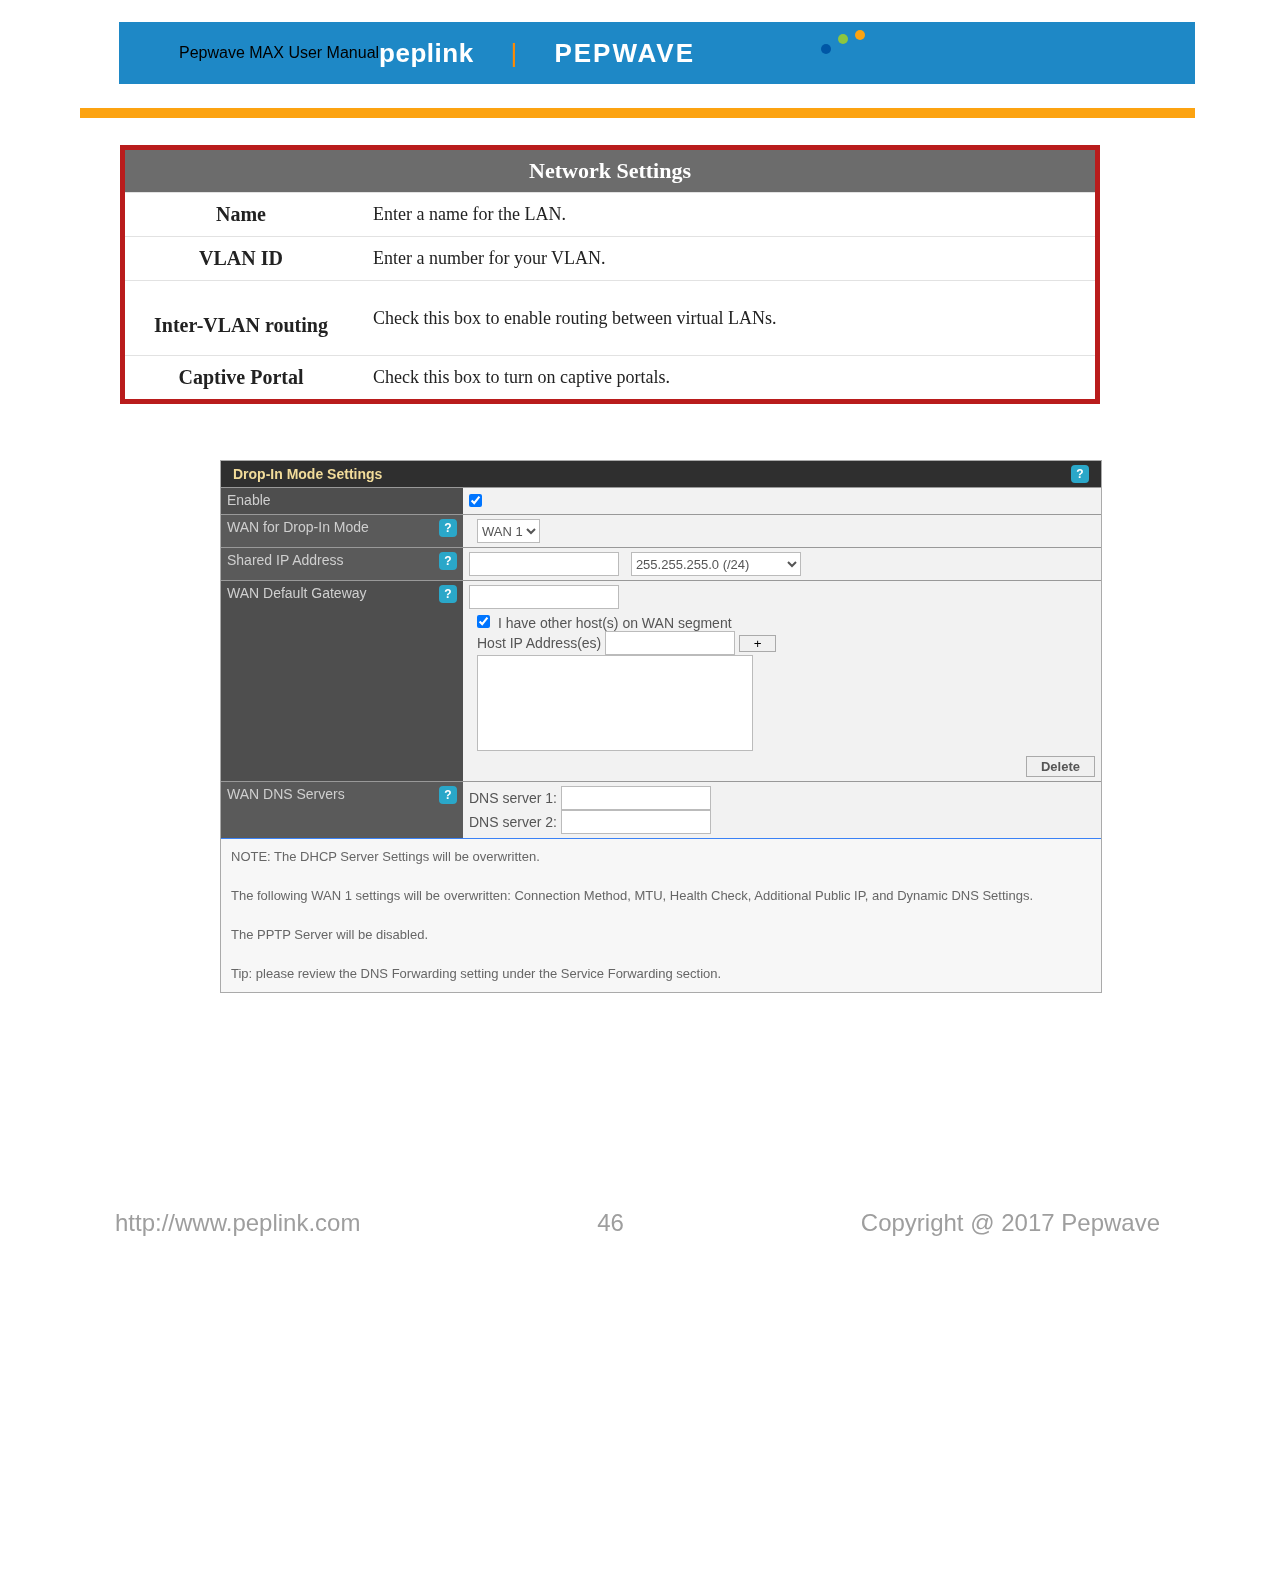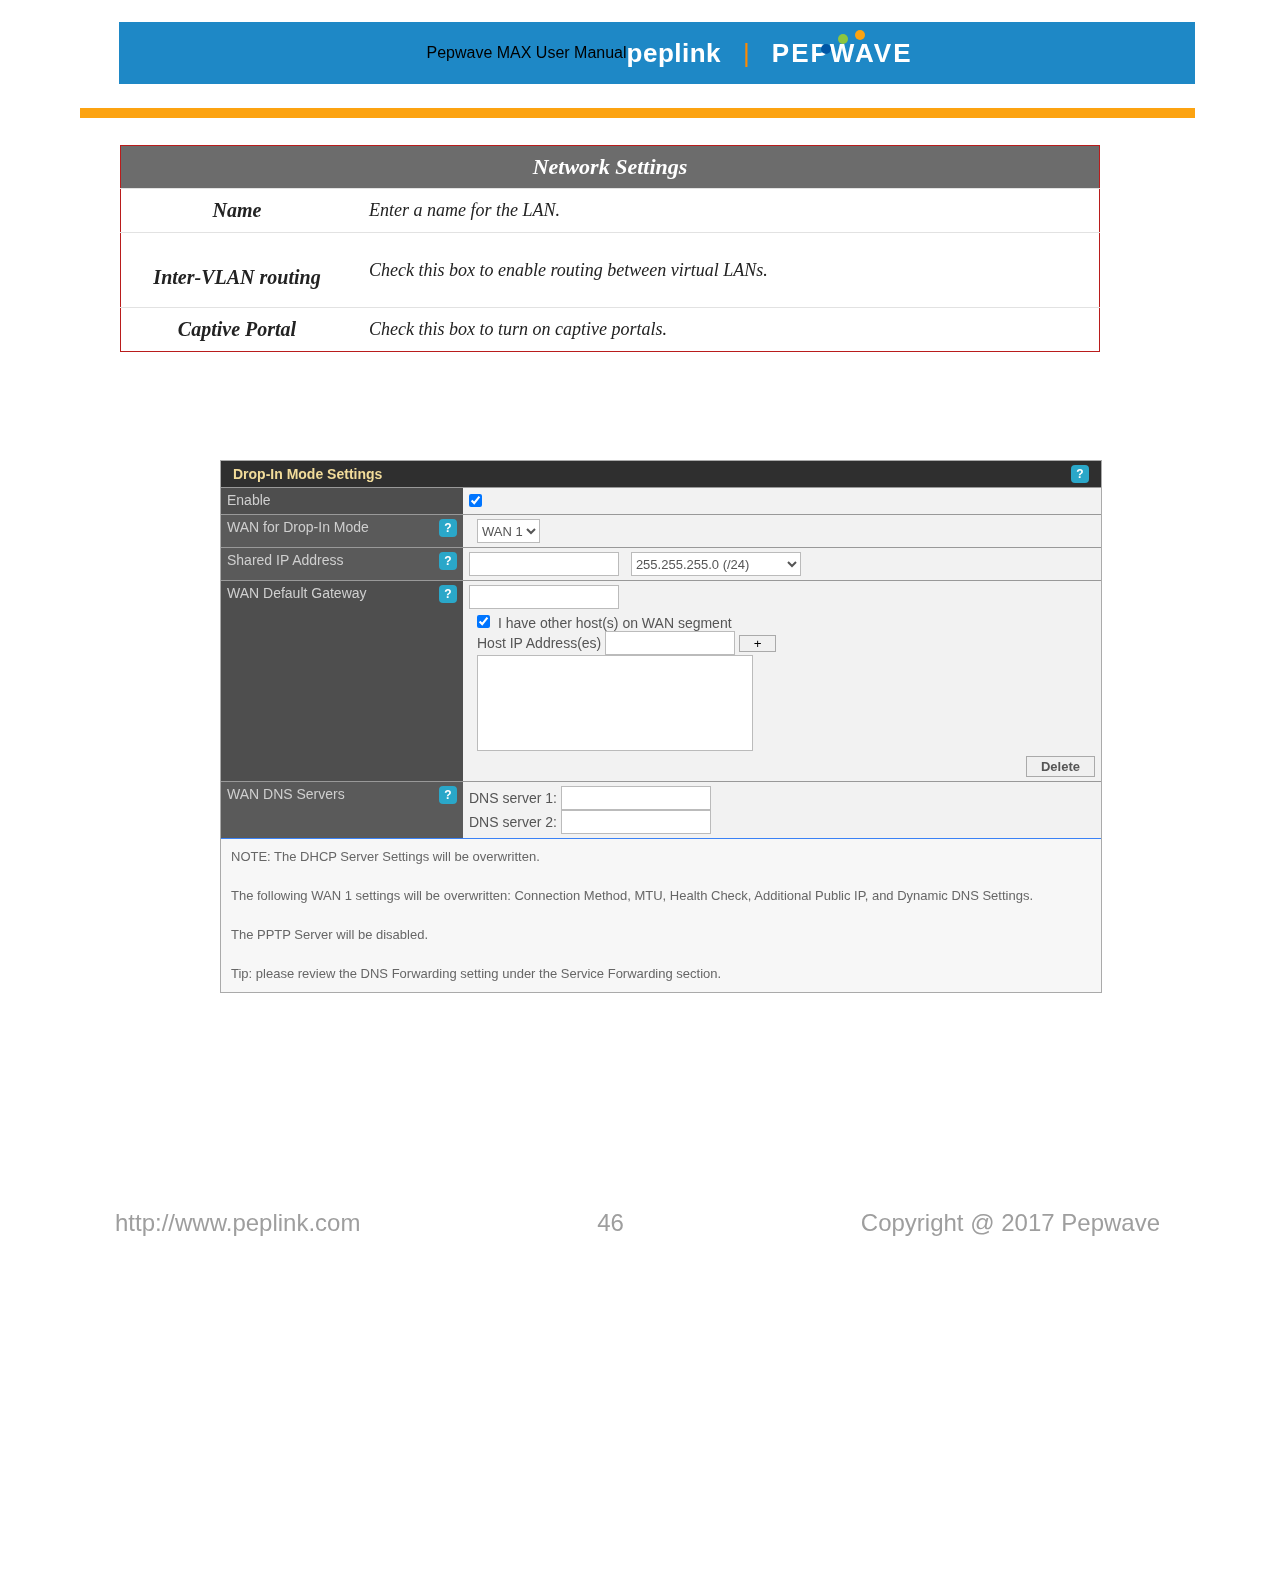--- a/index.html
+++ b/index.html
@@ -21,28 +21,28 @@
   
   .header-bar {
     position: absolute;
     top: 22px;
     left: 80px;
     right: 80px;
     height: 62px;
     background: #1e88c6;
     display: flex;
     align-items: center;
-    justify-content: center;
+    justify-content: flex-start;
     padding: 0 35px 0 60px;
     margin-left: 39px;
   }
   .logo-block {
     display: flex;
     align-items: center;
-    gap: 14px;
+    gap: 29px;
   }
   .dot-row {
     display:flex;
     align-items:flex-end;
     gap:7px;
     position: absolute;
     right: 330px;
     top: 8px;
   }
   .dot { width:10px; height:10px; border-radius:50%; }
@@ -67,27 +67,26 @@
     height: 10px;
     background: #fca311;
   }
 
   
   .net-table {
     position: absolute;
     top: 145px;
     left: 120px;
     width: 980px;
-    border: 1px solid #b91c1c;
+    border: 5px solid #b91c1c;
     border-collapse: collapse;
     font-size: 18px;
     font-family: "Times New Roman", serif;
     color: #222;
     background: #fff;
-    font-style: italic;
   }
   .net-table th {
     background: #6c6c6c;
     color: #fff;
     font-weight: 700;
     font-size: 22px;
     text-align: center;
     padding: 8px 10px;
   }
   .net-table td {
@@ -239,20 +238,24 @@
   <table class="net-table">
     <thead>
       <tr>
           <th colspan="2">Network Settings</th>
         </tr>
     </thead>
     <tbody>
       <tr>
         <td class="label-cell">Name</td>
         <td>Enter a name for the LAN.</td>
+      </tr>
+      <tr>
+        <td class="label-cell">VLAN ID</td>
+        <td>Enter a number for your VLAN.</td>
       </tr>
       <tr>
         <td class="label-cell" style="padding-top:33px;padding-bottom:18px;">Inter-VLAN routing</td>
         <td>Check this box to enable routing between virtual LANs.</td>
       </tr>
       <tr>
         <td class="label-cell">Captive Portal</td>
         <td>Check this box to turn on captive portals.</td>
       </tr>
     </tbody>

